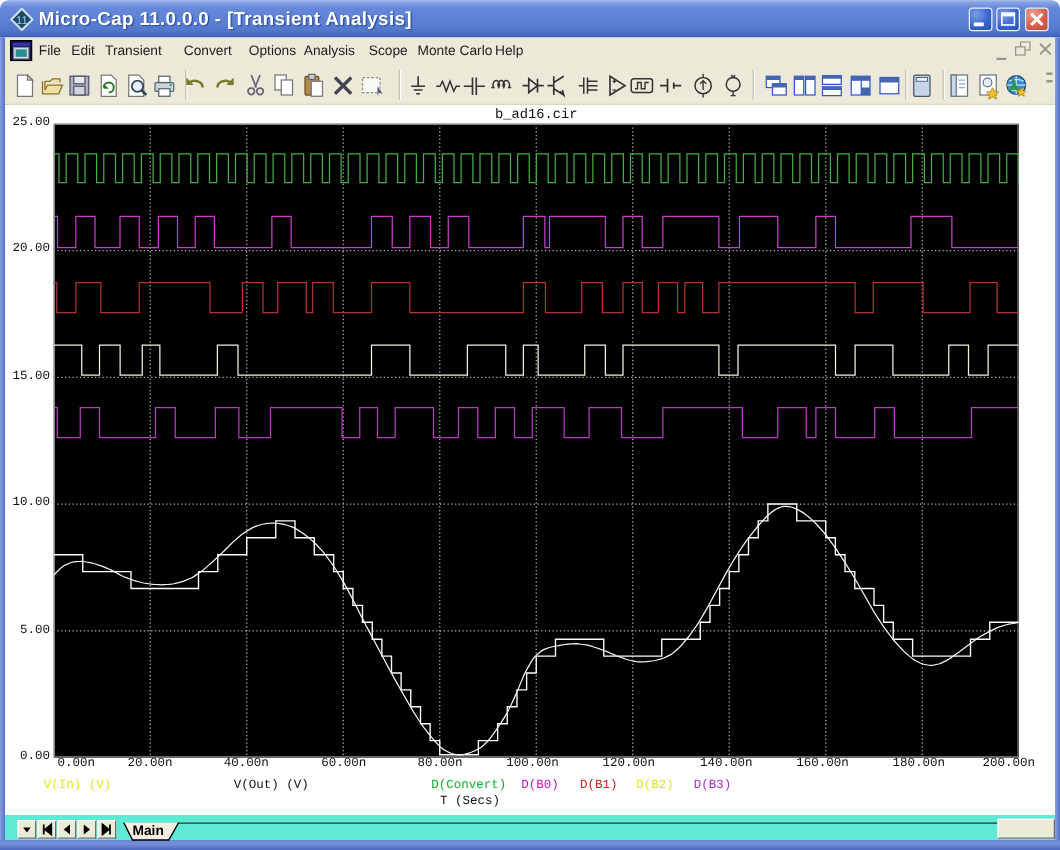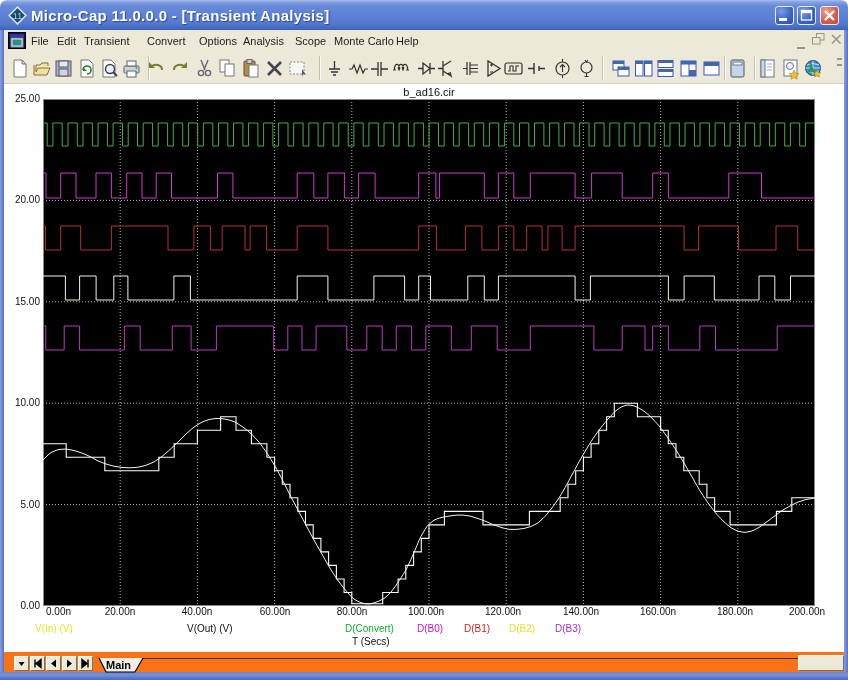--- a/index.html
+++ b/index.html
@@ -37,32 +37,32 @@
 
 
 #toolbar { left:4px; top:52px; width:840px; height:32px; background:#ece9d8;
   border-bottom:1px solid #d8d4c0; }
 .tsep { position:absolute; top:4px; width:2px; height:24px;
   border-left:1px solid #c6c2ae; border-right:1px solid #fdfcf8; }
 .tico { position:absolute; top:5px; width:23px; height:23px; }
 .tico svg { position:absolute; left:0; top:0; }
 
 
-#client { left:4px; top:84px; width:840px; height:568px; background:#fff; }
+#client { left:4px; top:84px; width:840px; height:568px; background:#fff;font-family:Liberation Mono, monospace; }
 #ptitle { position:absolute; left:340px; top:2px; width:170px; text-align:center;
   font-size:11px; color:#111; }
 #plot { position:absolute; left:39px; top:15px; width:772px; height:507px;
   background:#000; }
 .ylab { position:absolute; width:36px; text-align:right; font-size:10px; color:#111; }
 .xlab { position:absolute; width:60px; text-align:center; font-size:10px; color:#111; top:522px; }
 .leg { position:absolute; top:539px; font-size:10px; }
 .leg2 { position:absolute; top:552px; font-size:10px; color:#111; }
 
 
-#botbar { left:4px; top:652px; width:840px; height:20px; background:#f97316; }
+#botbar { left:4px; top:652px; width:840px; height:20px; background:#5eead4; }
 .navb { position:absolute; top:4px; width:15px; height:15px; background:#ece9d8;
   border-top:1px solid #fff; border-left:1px solid #fff;
   border-right:1px solid #707070; border-bottom:1px solid #707070;
   font-size:8px; text-align:center; line-height:14px; color:#000; }
 #tabline { position:absolute; left:138px; top:6px; width:660px; height:1px; background:#333; }
 #maintab { position:absolute; left:93px; top:6px; width:52px; height:14px; }
 #maintab .txt { position:absolute; left:9px; top:1px; font-weight:bold; font-size:11px; color:#000; }
 #hscroll { position:absolute; left:794px; top:3px; width:46px; height:16px; background:#ece9d8;
   border-top:1px solid #fff; border-left:1px solid #fff;
   border-right:1px solid #707070; border-bottom:1px solid #707070; }

